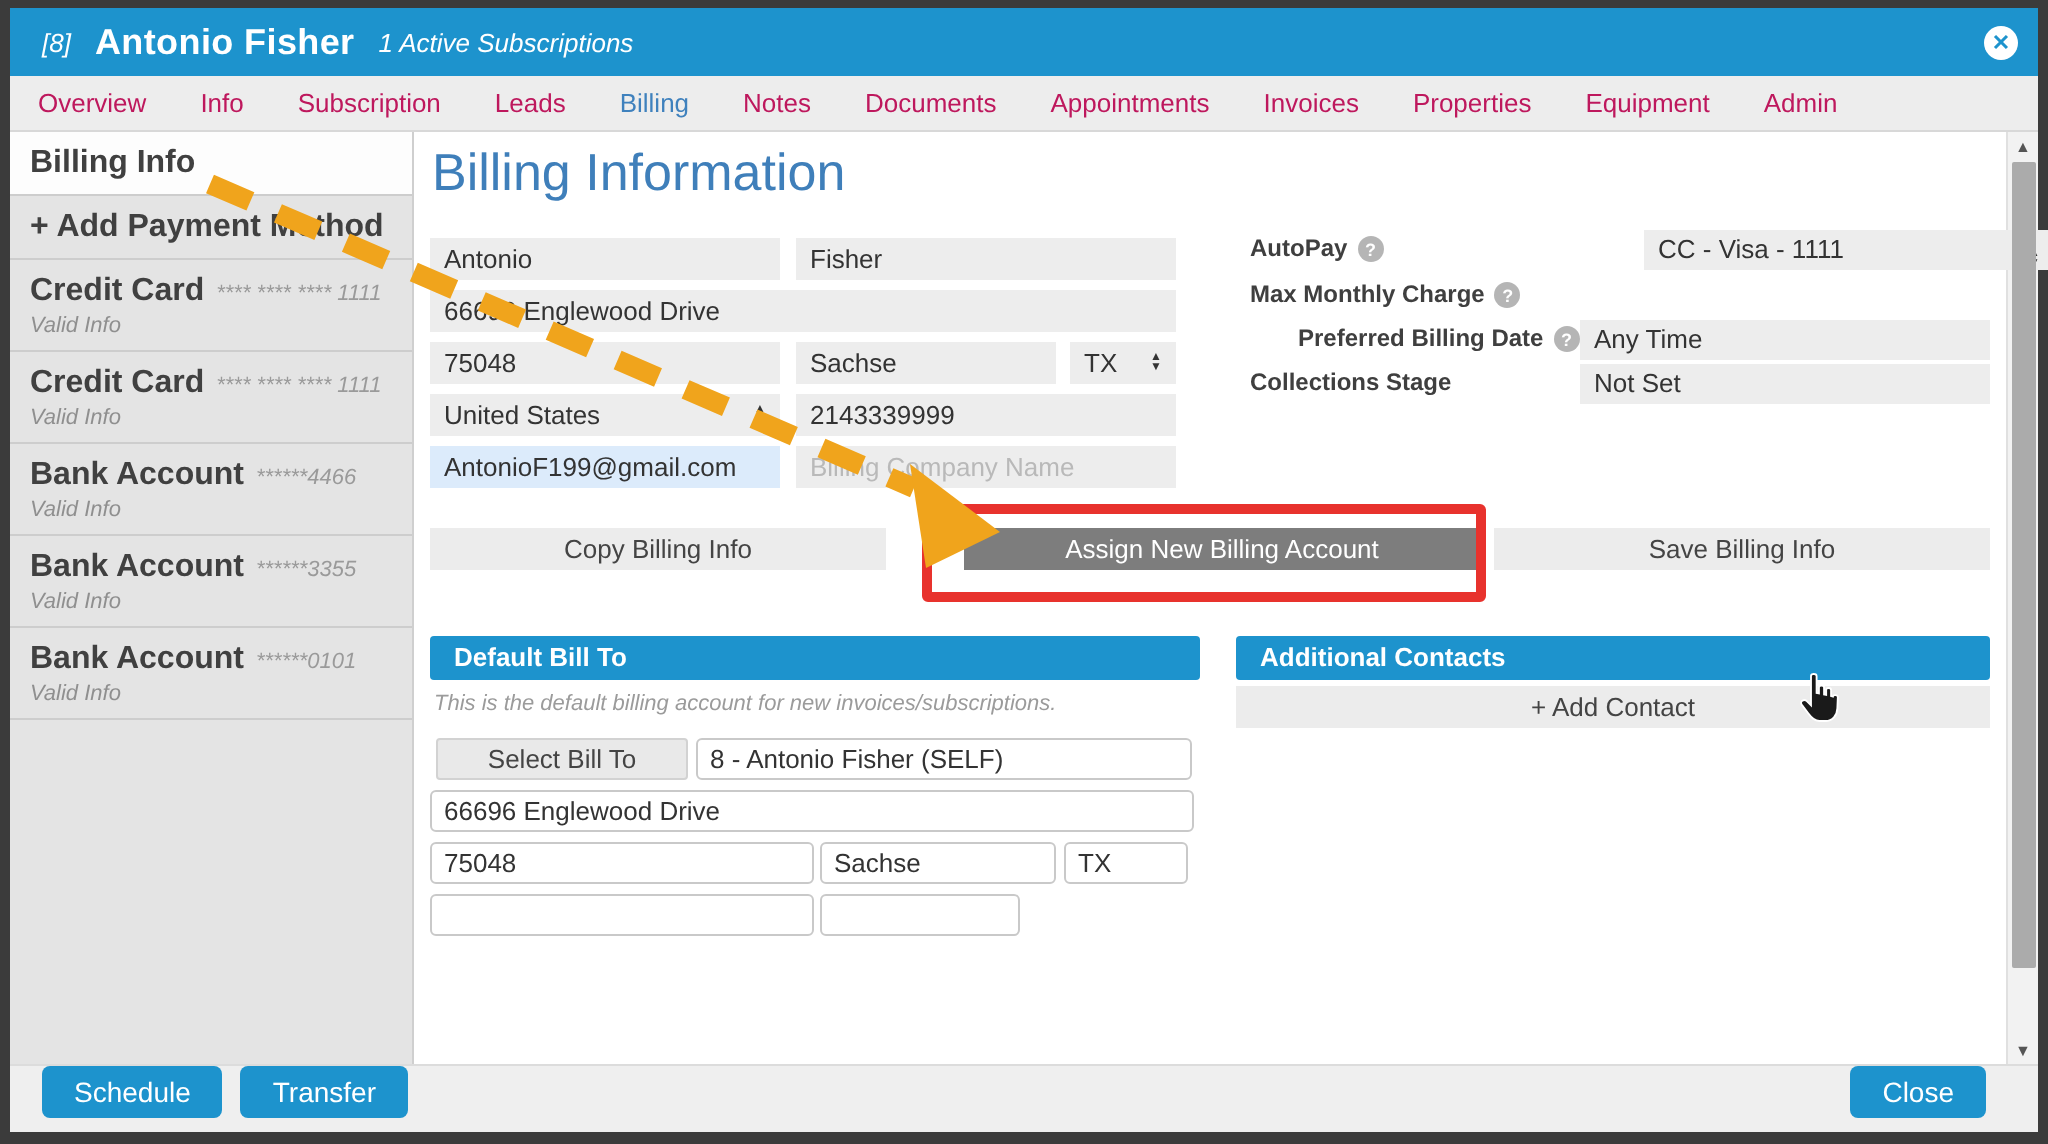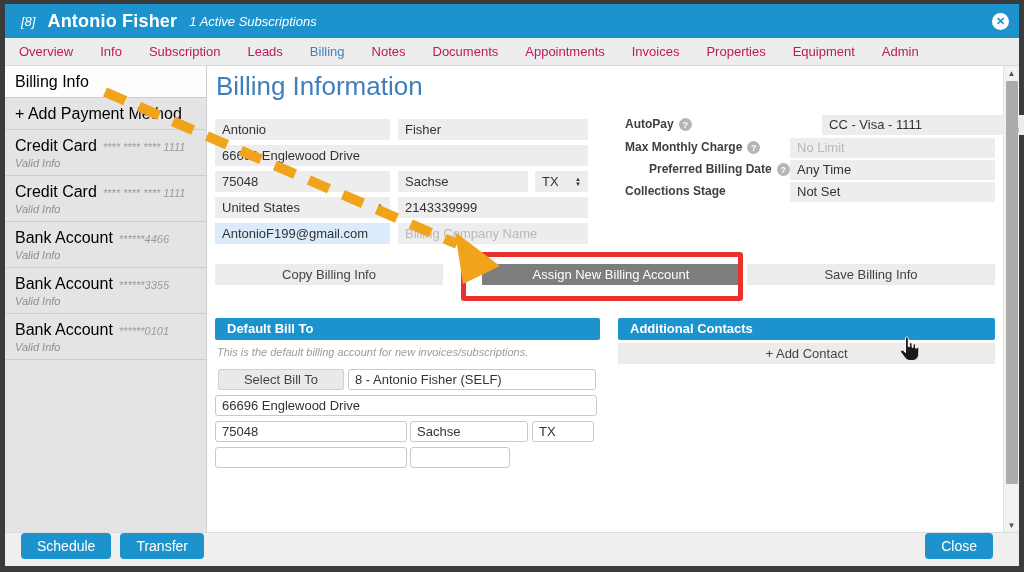--- a/index.html
+++ b/index.html
@@ -16,21 +16,21 @@
   
   .navbar { height:28px; background:#ededed; display:flex; align-items:center; gap:27px; padding:0 14px; border-bottom:1px solid #d8d8d8; }
   .nav-item { font-size:13px; color:#be185d; cursor:pointer; white-space:nowrap; }
   .nav-item.active { color:#3f81bd; }
 
   
   .bodyrow { display:flex; height:466px; }
   .sidebar { width:202px; background:#e4e4e4; border-right:1px solid #cfcfcf; }
   .side-item { padding:7px 10px 6px 10px; border-bottom:1px solid #cdcdcd; cursor:pointer; }
   .side-item.selected { background:#fdfdfd; }
-  .side-item .t1 { font-size:16px; color:#000000; }
+  .side-item .t1 { font-size:16px; color:#404040;font-weight:bold; }
   .side-item .masked { font-size:11px; font-style:italic; color:#9a9a9a; margin-left:6px; }
   .side-item .t2 { font-size:11px; font-style:italic; color:#8f8f8f; margin-top:2px; }
   .pm .t1 { display:inline; }
 
   .content { position:relative; width:796px; background:#fff; }
   .page-title { position:absolute; left:9px; top:5px; font-size:26px; color:#3f7fba; }
 
   .f { position:absolute; height:21px; background:#ededed; border:none; font-size:13px; color:#333; padding:0 7px; line-height:21px; }
   .f::placeholder { color:#b9b9b9; }
   .sel { display:flex; align-items:center; justify-content:space-between; cursor:pointer; }
@@ -158,21 +158,20 @@
         <span>CC - Visa - 1111</span>
         <span class="spin">
             <span>▲</span>
             <span>▼</span>
           </span>
       </div>
       <div class="slabel" style="left:418px; top:74px;">
         <span>Max Monthly Charge</span>
         <span class="help">?</span>
       </div>
-      <div class="sval ph" style="top:72px;">No Limit</div>
       <div class="slabel" style="left:418px; top:96px;padding-left:24px;">
         <span>Preferred Billing Date</span>
         <span class="help">?</span>
       </div>
       <div class="sval" style="top:94px;">Any Time</div>
       <div class="slabel" style="left:418px; top:118px;">
         <span>Collections Stage</span>
       </div>
       <div class="sval" style="top:116px;">Not Set</div>
 

